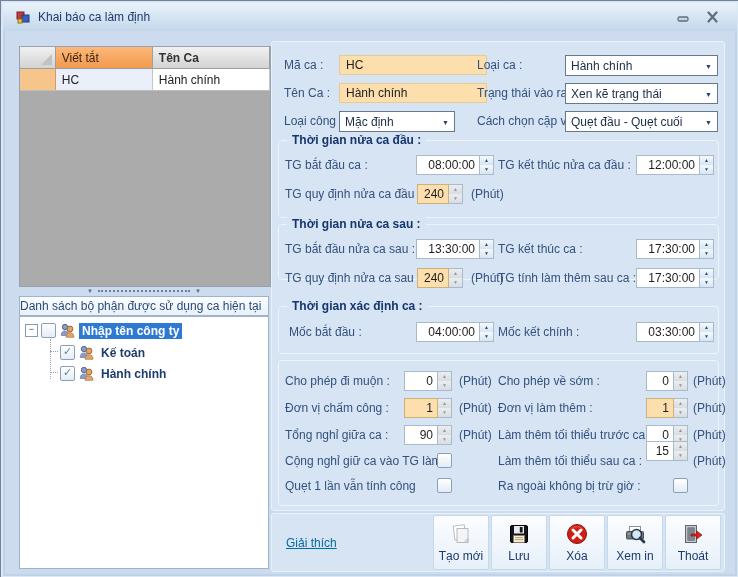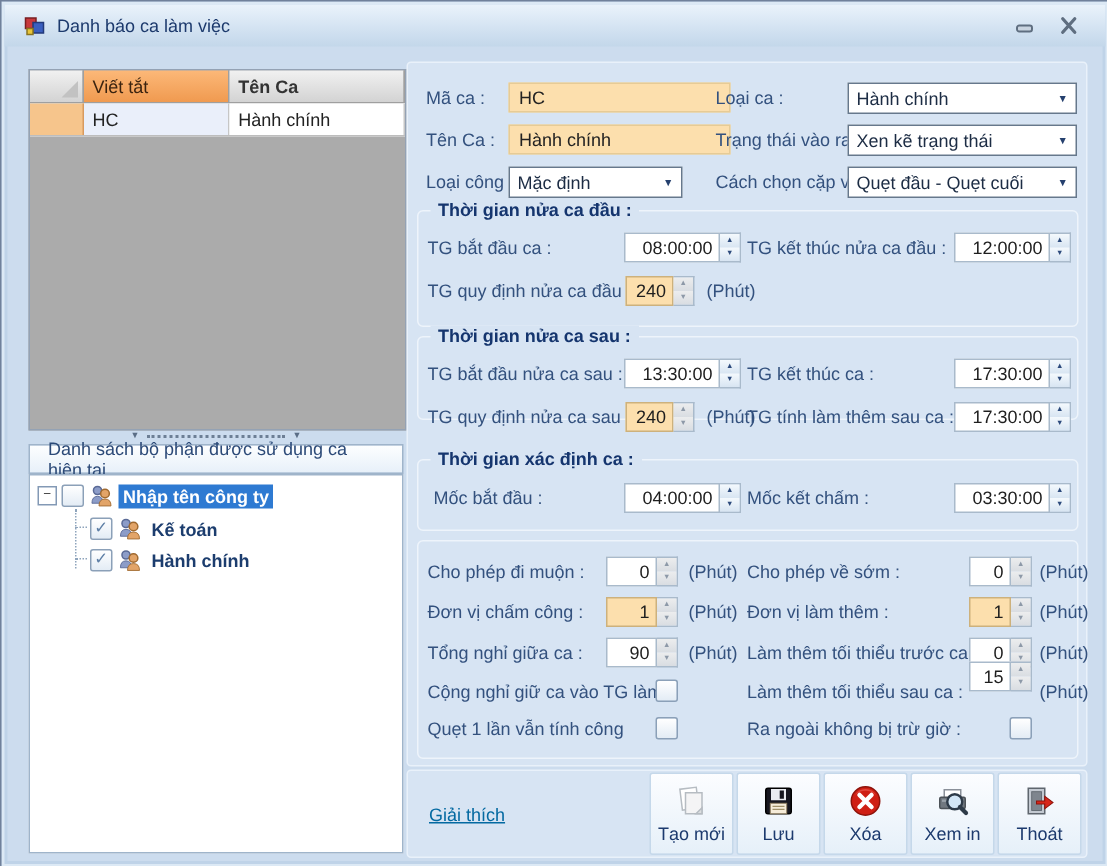--- a/index.html
+++ b/index.html
@@ -28,21 +28,21 @@
   .g-row .c1{width:92px;background:#eaeffa;}
   .g-row .c2{width:114px;background:#fff;}
   
   #splitter{position:absolute;left:18px;top:285px;width:250px;height:9px;display:flex;
     align-items:center;justify-content:center;gap:5px;}
   #splitter .tri{font-size:6px;color:#5b6e86;line-height:1;}
   #splitter .dots{width:92px;border-top:2px dotted #6d7f95;height:0;}
   
   #treehdr{position:absolute;left:18px;top:295px;width:250px;height:20px;box-sizing:border-box;
     background:linear-gradient(#fdfeff,#e7f0f9);border:1px solid #9fb4ca;display:flex;align-items:center;
-    padding:0 12px;color:#2c4a78;}
+    padding:0 0;color:#2c4a78;}
   #tree{position:absolute;left:18px;top:315px;width:250px;height:253px;box-sizing:border-box;
     background:#fff;border:1px solid #9fb4ca;}
   .t-row{position:absolute;display:flex;align-items:center;gap:3px;height:19px;}
   .expander{width:11px;height:11px;border:1px solid #8399b5;background:#fff;color:#444;
     font-size:9px;line-height:9px;text-align:center;}
   .cb{width:13px;height:13px;border:1px solid #8ba0b8;border-radius:2px;
     background:linear-gradient(#ffffff,#e3ecf5);display:flex;align-items:center;justify-content:center;}
   .cb .chk{font-size:11px;font-weight:bold;color:#5e7fa6;margin-top:-2px;}
   .t-lbl{font-weight:bold;color:#1c3d6e;padding:1px 3px;white-space:nowrap;}
   .t-lbl.sel{background:#2e7ad2;color:#fff;}
@@ -83,21 +83,21 @@
 <body>
 
 <div id="window">
 
   <div class="titlebar">
     <svg width="16" height="16" viewBox="0 0 16 16">
       <rect x="2" y="3" width="7" height="7" fill="#c8393c" stroke="#7a1f22"></rect>
       <rect x="7" y="6" width="7" height="7" fill="#3b5fc0" stroke="#23397a"></rect>
       <rect x="3" y="10" width="4" height="4" fill="#e8c53a" stroke="#8a7420"></rect>
     </svg>
-    <span>Danh báo ca làm việc</span>
+    <span>Khai báo ca làm định</span>
     <div class="cap-btns">
       <svg width="13" height="12" viewBox="0 0 13 12">
         <rect x="1" y="6" width="10" height="4" rx="1.5" fill="#c9d4e0" stroke="#5f6e80" stroke-width="1.3"></rect>
       </svg>
       <svg width="13" height="12" viewBox="0 0 13 12">
         <path d="M2.5 1.5 L10.5 10.5 M10.5 1.5 L2.5 10.5" stroke="#5f6e80" stroke-width="2.2" stroke-linecap="round"></path>
       </svg>
     </div>
   </div>
 
@@ -264,21 +264,21 @@
     <div class="group" style="left:6px;top:264px;width:441px;height:48px;">
       <span class="gtitle">Thời gian xác định ca :</span>
       <span class="lbl" style="left:10px;top:18px;">Mốc bắt đầu :</span>
       <div class="spin" style="left:137px;top:15px;">
         <div class="val" style="width:64px;">04:00:00</div>
         <div class="btns">
             <span>▲</span>
             <span>▼</span>
           </div>
       </div>
-      <span class="lbl" style="left:219px;top:18px;">Mốc kết chấm :</span>
+      <span class="lbl" style="left:219px;top:18px;">Mốc kết chính :</span>
       <div class="spin" style="left:357px;top:15px;">
         <div class="val" style="width:64px;">03:30:00</div>
         <div class="btns">
             <span>▲</span>
             <span>▼</span>
           </div>
       </div>
     </div>
 
     <div class="group" style="left:6px;top:318px;width:441px;height:146px;">

